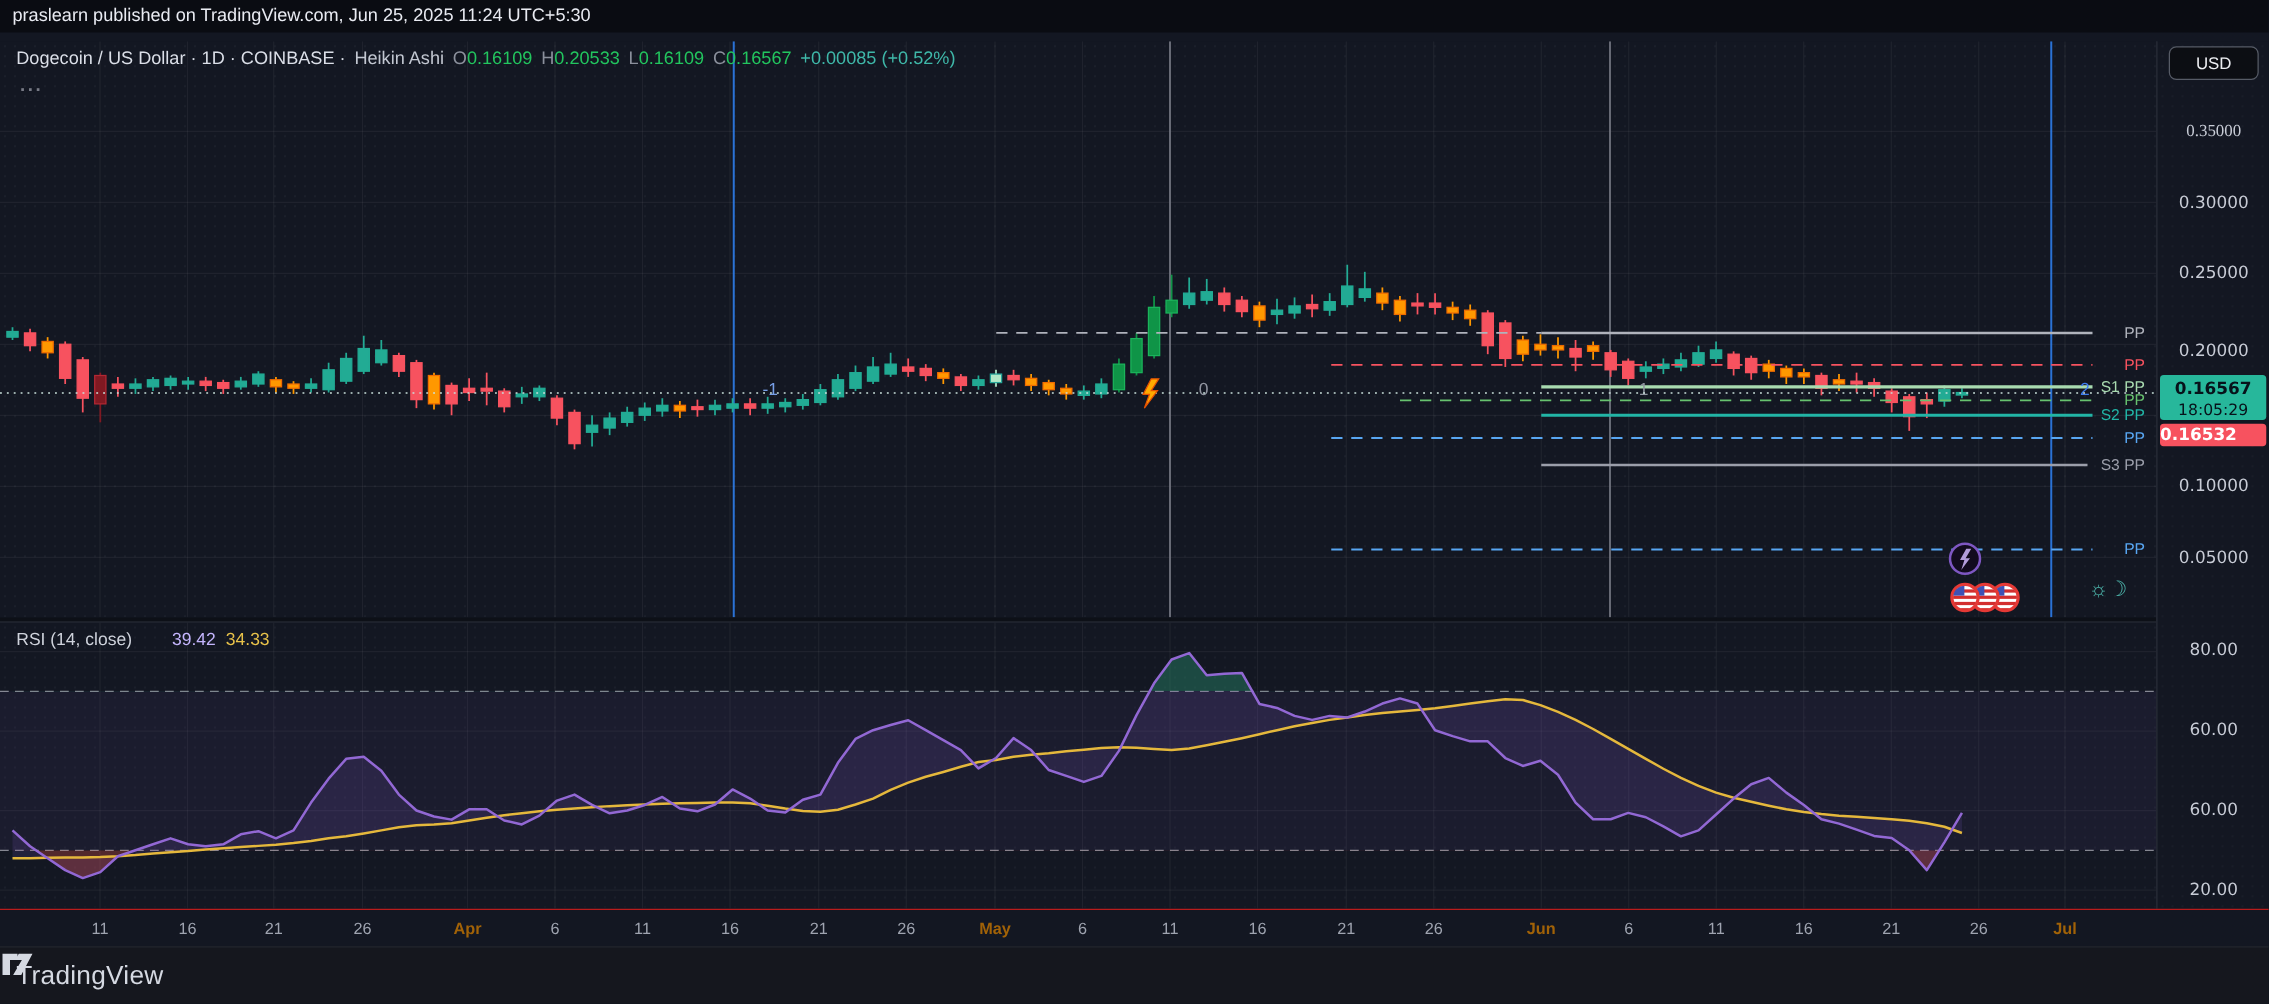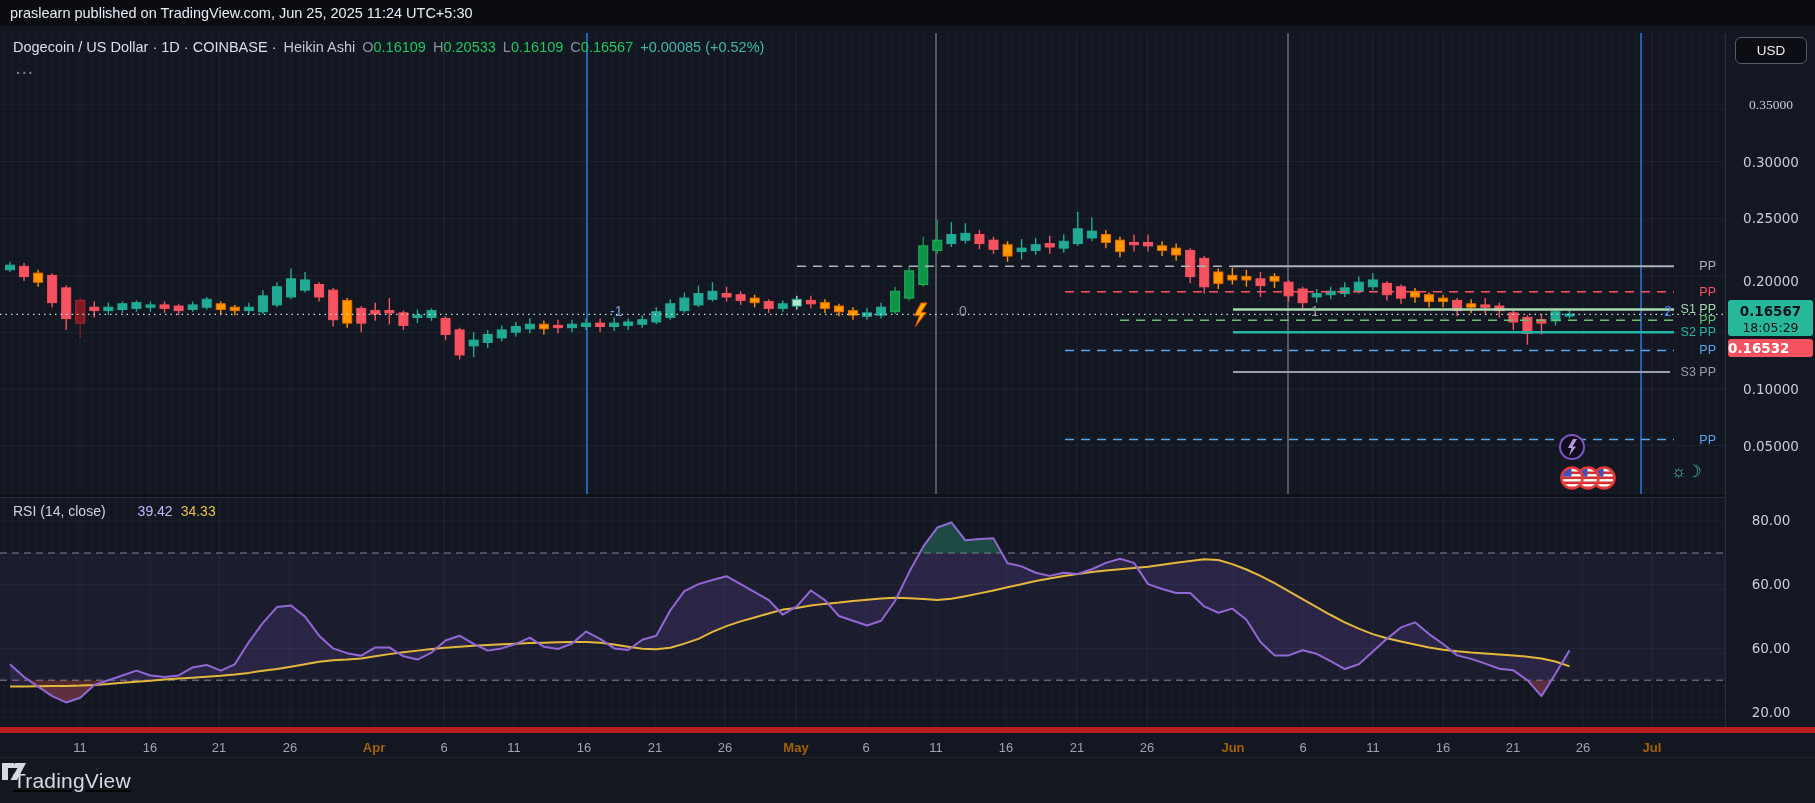--- a/index.html
+++ b/index.html
@@ -45,28 +45,28 @@
              border:1px solid #565b66; border-radius:6px; color:#eceef2; font-size:13.5px;
              display:flex; align-items:center; justify-content:center; cursor:pointer; }
   .badge-last { position:absolute; left:2px; top:267px; width:85px; height:36px; background:#27b79b;
                 border-radius:3px; color:#07121a; text-align:center; line-height:1.35; padding-top:2px; z-index:8;}
   .badge-last .bprice { font-size:13.5px; font-weight:bold; font-family:"DejaVu Sans", sans-serif; }
   .badge-last .bcount { font-size:12.5px; font-family:"DejaVu Sans", sans-serif; }
   .badge-low { position:absolute; left:2px; top:306px; width:85px; height:18px; background:#f7525f;
                border-radius:3px; color:#fff; font-size:13.5px; font-weight:bold; text-align:left;
                line-height:18px; font-family:"DejaVu Sans", sans-serif; z-index:7; }
 
-  .time-axis { position:absolute; left:0; top:727px; width:1815px; height:30px; border-top:6px solid #b91c1c;
+  .time-axis { position:absolute; left:0; top:727px; width:1815px; height:30px; border-top:1px solid #b91c1c;
                background:#131722; z-index:6;padding-left:43px; }
   .time-tick { position:absolute; top:7px; transform:translateX(-50%); color:#9fa4b0; font-size:13px; }
   .time-tick.month { color:#a16207; font-weight:bold; }
 
   .bottom-bar { position:absolute; left:0; top:757px; width:1815px; height:46px; background:#15171e;
                 border-top:1px solid #23262e; display:flex; align-items:center; z-index:20; }
-  .tv-logo { display:flex; align-items:center; gap:9px; margin-left:13px;text-decoration:underline; }
+  .tv-logo { display:flex; align-items:center; gap:9px; margin-left:13px; }
   .tv-word { color:#d5d9e2; font-size:21px; letter-spacing:0.2px; }
 </style>
 </head>
 <body>
 
 <div class="topbar">
   <span class="topbar-text">praslearn published on TradingView.com, Jun 25, 2025 11:24 UTC+5:30</span>
 </div>
 
 <div class="pane" id="price-pane">

